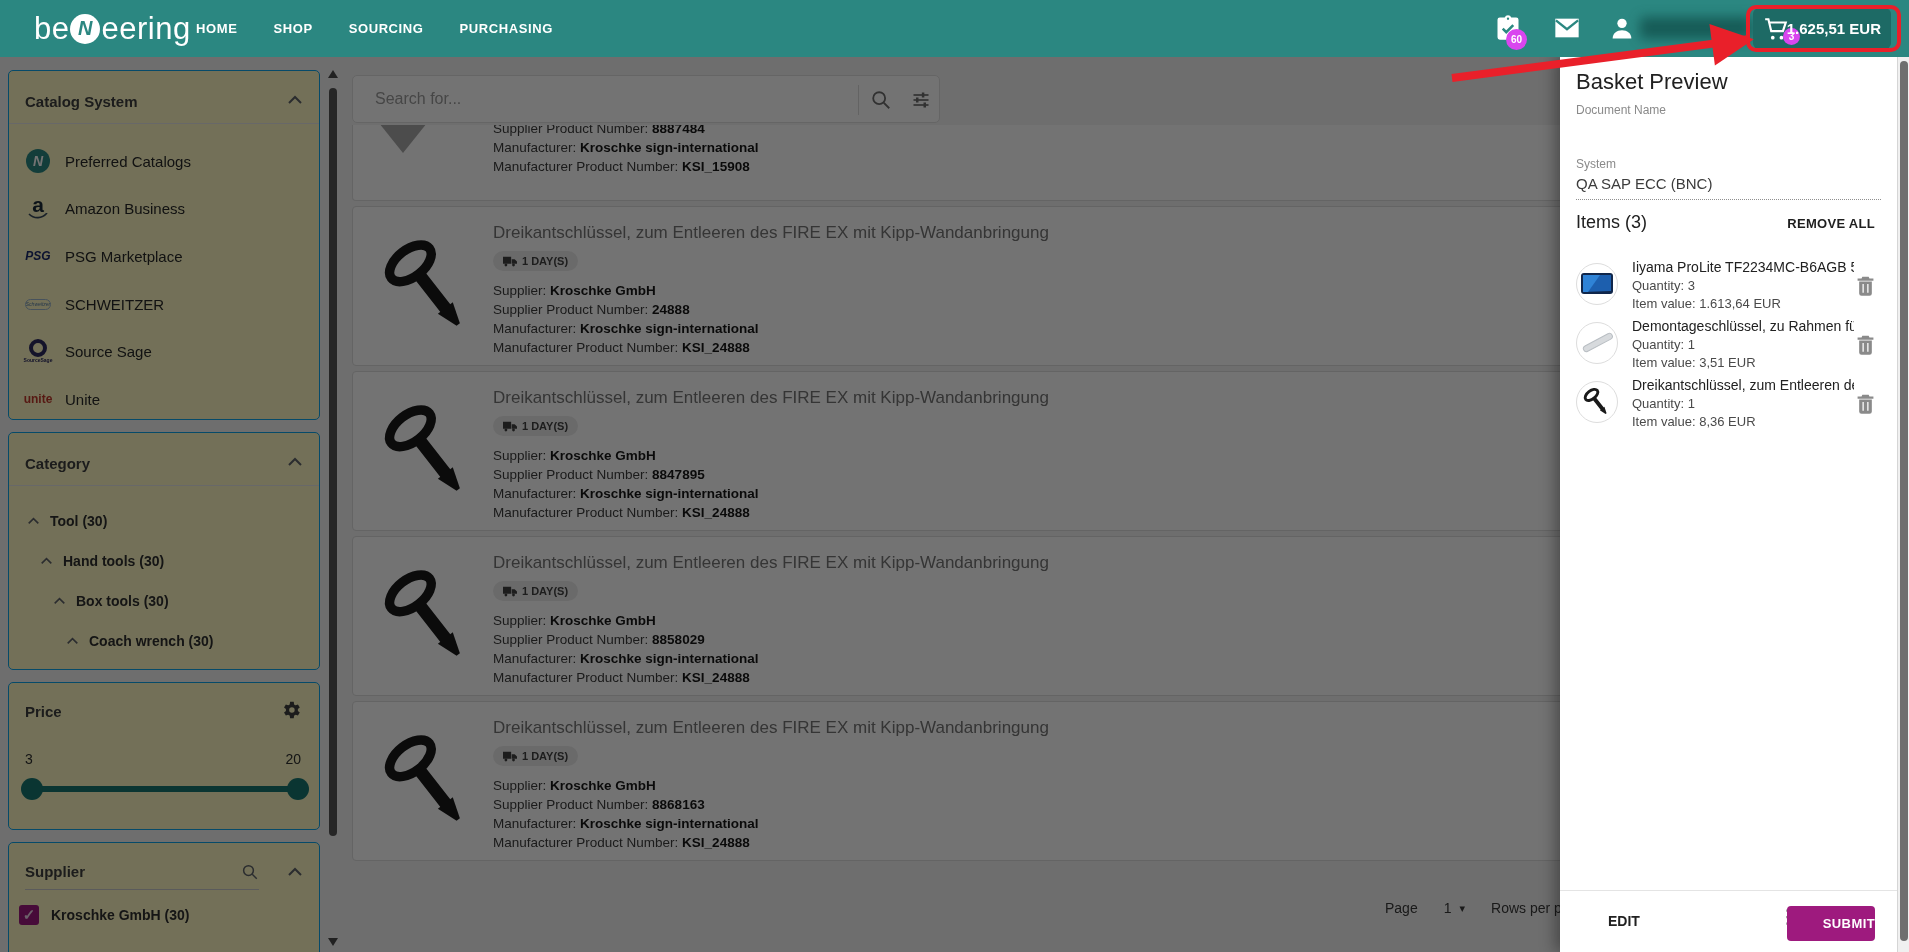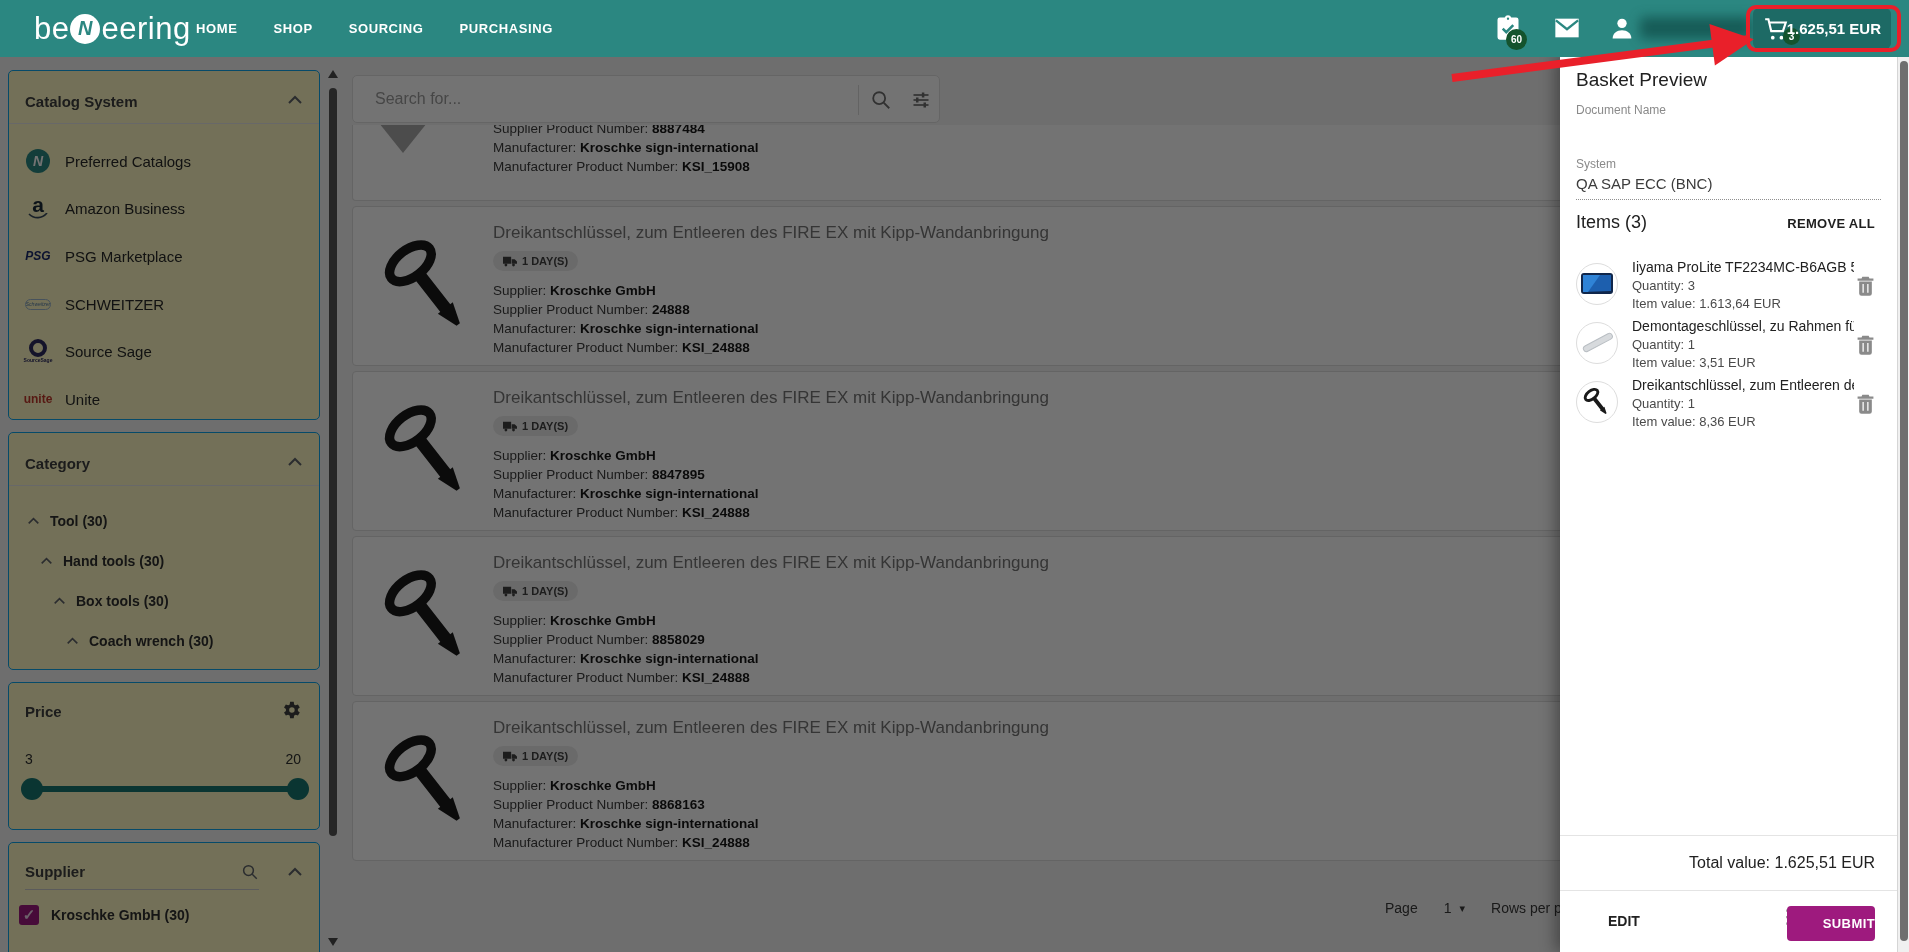--- a/index.html
+++ b/index.html
@@ -6,21 +6,21 @@
   body { font-family:"Liberation Sans", sans-serif; background:#e9e9e9; }
   #stage { position:relative; width:1909px; height:952px; overflow:hidden; background:#f4f4f4; }
 
   
   .header { position:absolute; left:0; top:0; width:1909px; height:57px; background:#2b8781; z-index:70; }
   .logo { position:absolute; left:14px; top:0; height:57px; display:flex; align-items:center; color:#fff; font-size:31px; font-weight:500; letter-spacing:.5px;margin-left:20px; }
   .logo .n-circle { display:inline-flex; width:30px; height:30px; background:#fff; border-radius:50%; align-items:center; justify-content:center; color:#2b8781; font-weight:700; font-style:italic; font-size:20px; margin:0 1px; }
   .nav { position:absolute; left:196px; top:0; height:57px; display:flex; align-items:center; gap:36px; }
   .nav-item { color:#fff; font-size:13px; font-weight:700; letter-spacing:.6px; cursor:pointer; }
   .hicon { position:absolute; top:14px; width:28px; height:28px; }
-  .badge { position:absolute; background:#14532d; color:#fff; border-radius:50%; display:flex; align-items:center; justify-content:center; font-weight:700; }
+  .badge { position:absolute; background:#d946ef; color:#fff; border-radius:50%; display:flex; align-items:center; justify-content:center; font-weight:700; }
   .badge-60 { left:1506px; top:29px; width:21px; height:21px; font-size:10px; z-index:72; }
   .user-name-blur { position:absolute; left:1640px; top:17px; width:112px; height:22px; background:rgba(6,56,52,.55); border-radius:4px; filter:blur(6px); }
   .cart-btn { position:absolute; left:1753px; top:8px; width:138px; height:41px; background:#1d6a65; border-radius:6px; cursor:pointer; }
   .cart-btn svg { position:absolute; left:10px; top:8px; }
   .badge-3 { left:30px; top:20px; width:17px; height:17px; font-size:10px; }
   .cart-total { position:absolute; right:10px; top:12px; color:#fff; font-size:15px; font-weight:700; }
 
   
   .card { position:absolute; background:#fef9c3; border:1px solid #0ea5e9; border-radius:5px; }
 
@@ -61,21 +61,21 @@
   .tri-partial { position:absolute; left:18px; top:-12px; width:0; height:0; border-left:32px solid transparent; border-right:32px solid transparent; border-top:40px solid #a9a9a9; }
 
   .pagination { position:absolute; left:1385px; top:900px; display:flex; align-items:center; gap:26px; font-size:14px; color:#3a3a3a; white-space:nowrap; }
   .page-select { display:flex; align-items:center; gap:8px; cursor:pointer; }
 
   
   .dim { position:absolute; left:0; top:57px; width:1560px; height:895px; background:rgba(0,0,0,.55); z-index:50; }
 
   
   .basket { position:absolute; left:1560px; top:57px; width:337px; height:895px; background:#fff; z-index:60; box-shadow:-5px 0 14px rgba(0,0,0,.35); }
-  .b-title { position:absolute; left:16px; top:12px; font-size:19px; color:#212121; }
+  .b-title { position:absolute; left:16px; top:12px; font-size:22px; color:#212121; }
   .b-label { position:absolute; left:16px; font-size:12px; color:#8a8a8a; }
   .b-field { position:absolute; left:16px; right:16px; font-size:15px; color:#212121; padding-bottom:7px; }
   .b-field.solid { border-bottom:1px solid #949494; }
   .b-field.dotted { border-bottom:1px dotted #8f8f8f; color:#3c3c3c; }
   .b-items-hd { position:absolute; left:16px; top:155px; font-size:18px; color:#212121; }
   .b-remove { position:absolute; right:22px; top:159px; font-size:13px; font-weight:700; letter-spacing:.3px; color:#1f1f1f; cursor:pointer; }
   .b-item { position:absolute; left:16px; right:10px; height:59px; }
   .b-av { position:absolute; left:0; top:6px; width:42px; height:42px; border:1px solid #ddd; border-radius:50%; overflow:hidden; display:flex; align-items:center; justify-content:center; background:#fff; }
   .b-name { position:absolute; left:56px; top:2px; width:222px; font-size:14px; color:#212121; white-space:nowrap; overflow:hidden; }
   .b-sub { position:absolute; left:56px; font-size:13px; color:#4a4a4a; }
@@ -460,23 +460,20 @@
       <div class="b-sub" style="top:39px;">Item value: 8,36 EUR</div>
       <svg class="b-trash" width="19" height="21" viewBox="0 0 24 26">
           <path fill="#8a8a8a" d="M4 8h16v15a3 3 0 0 1-3 3H7a3 3 0 0 1-3-3zM8 2h8l1 2h5v3H2V4h5z"></path>
           <g stroke="#fff" stroke-width="1.6">
             <line x1="9" y1="11" x2="9" y2="22"></line>
             <line x1="15" y1="11" x2="15" y2="22"></line>
           </g>
         </svg>
     </div>
 
-    <div class="b-total-wrap">
-      <div class="b-total">Total value: 1.625,51 EUR</div>
-    </div>
 
     <div class="b-footer">
       <span class="b-edit">EDIT</span>
       <span class="b-kebab">⋮</span>
       <button class="b-submit">SUBMIT</button>
     </div>
   </div>
 
   <div class="page-scroll">
     <div class="thumb"></div>

